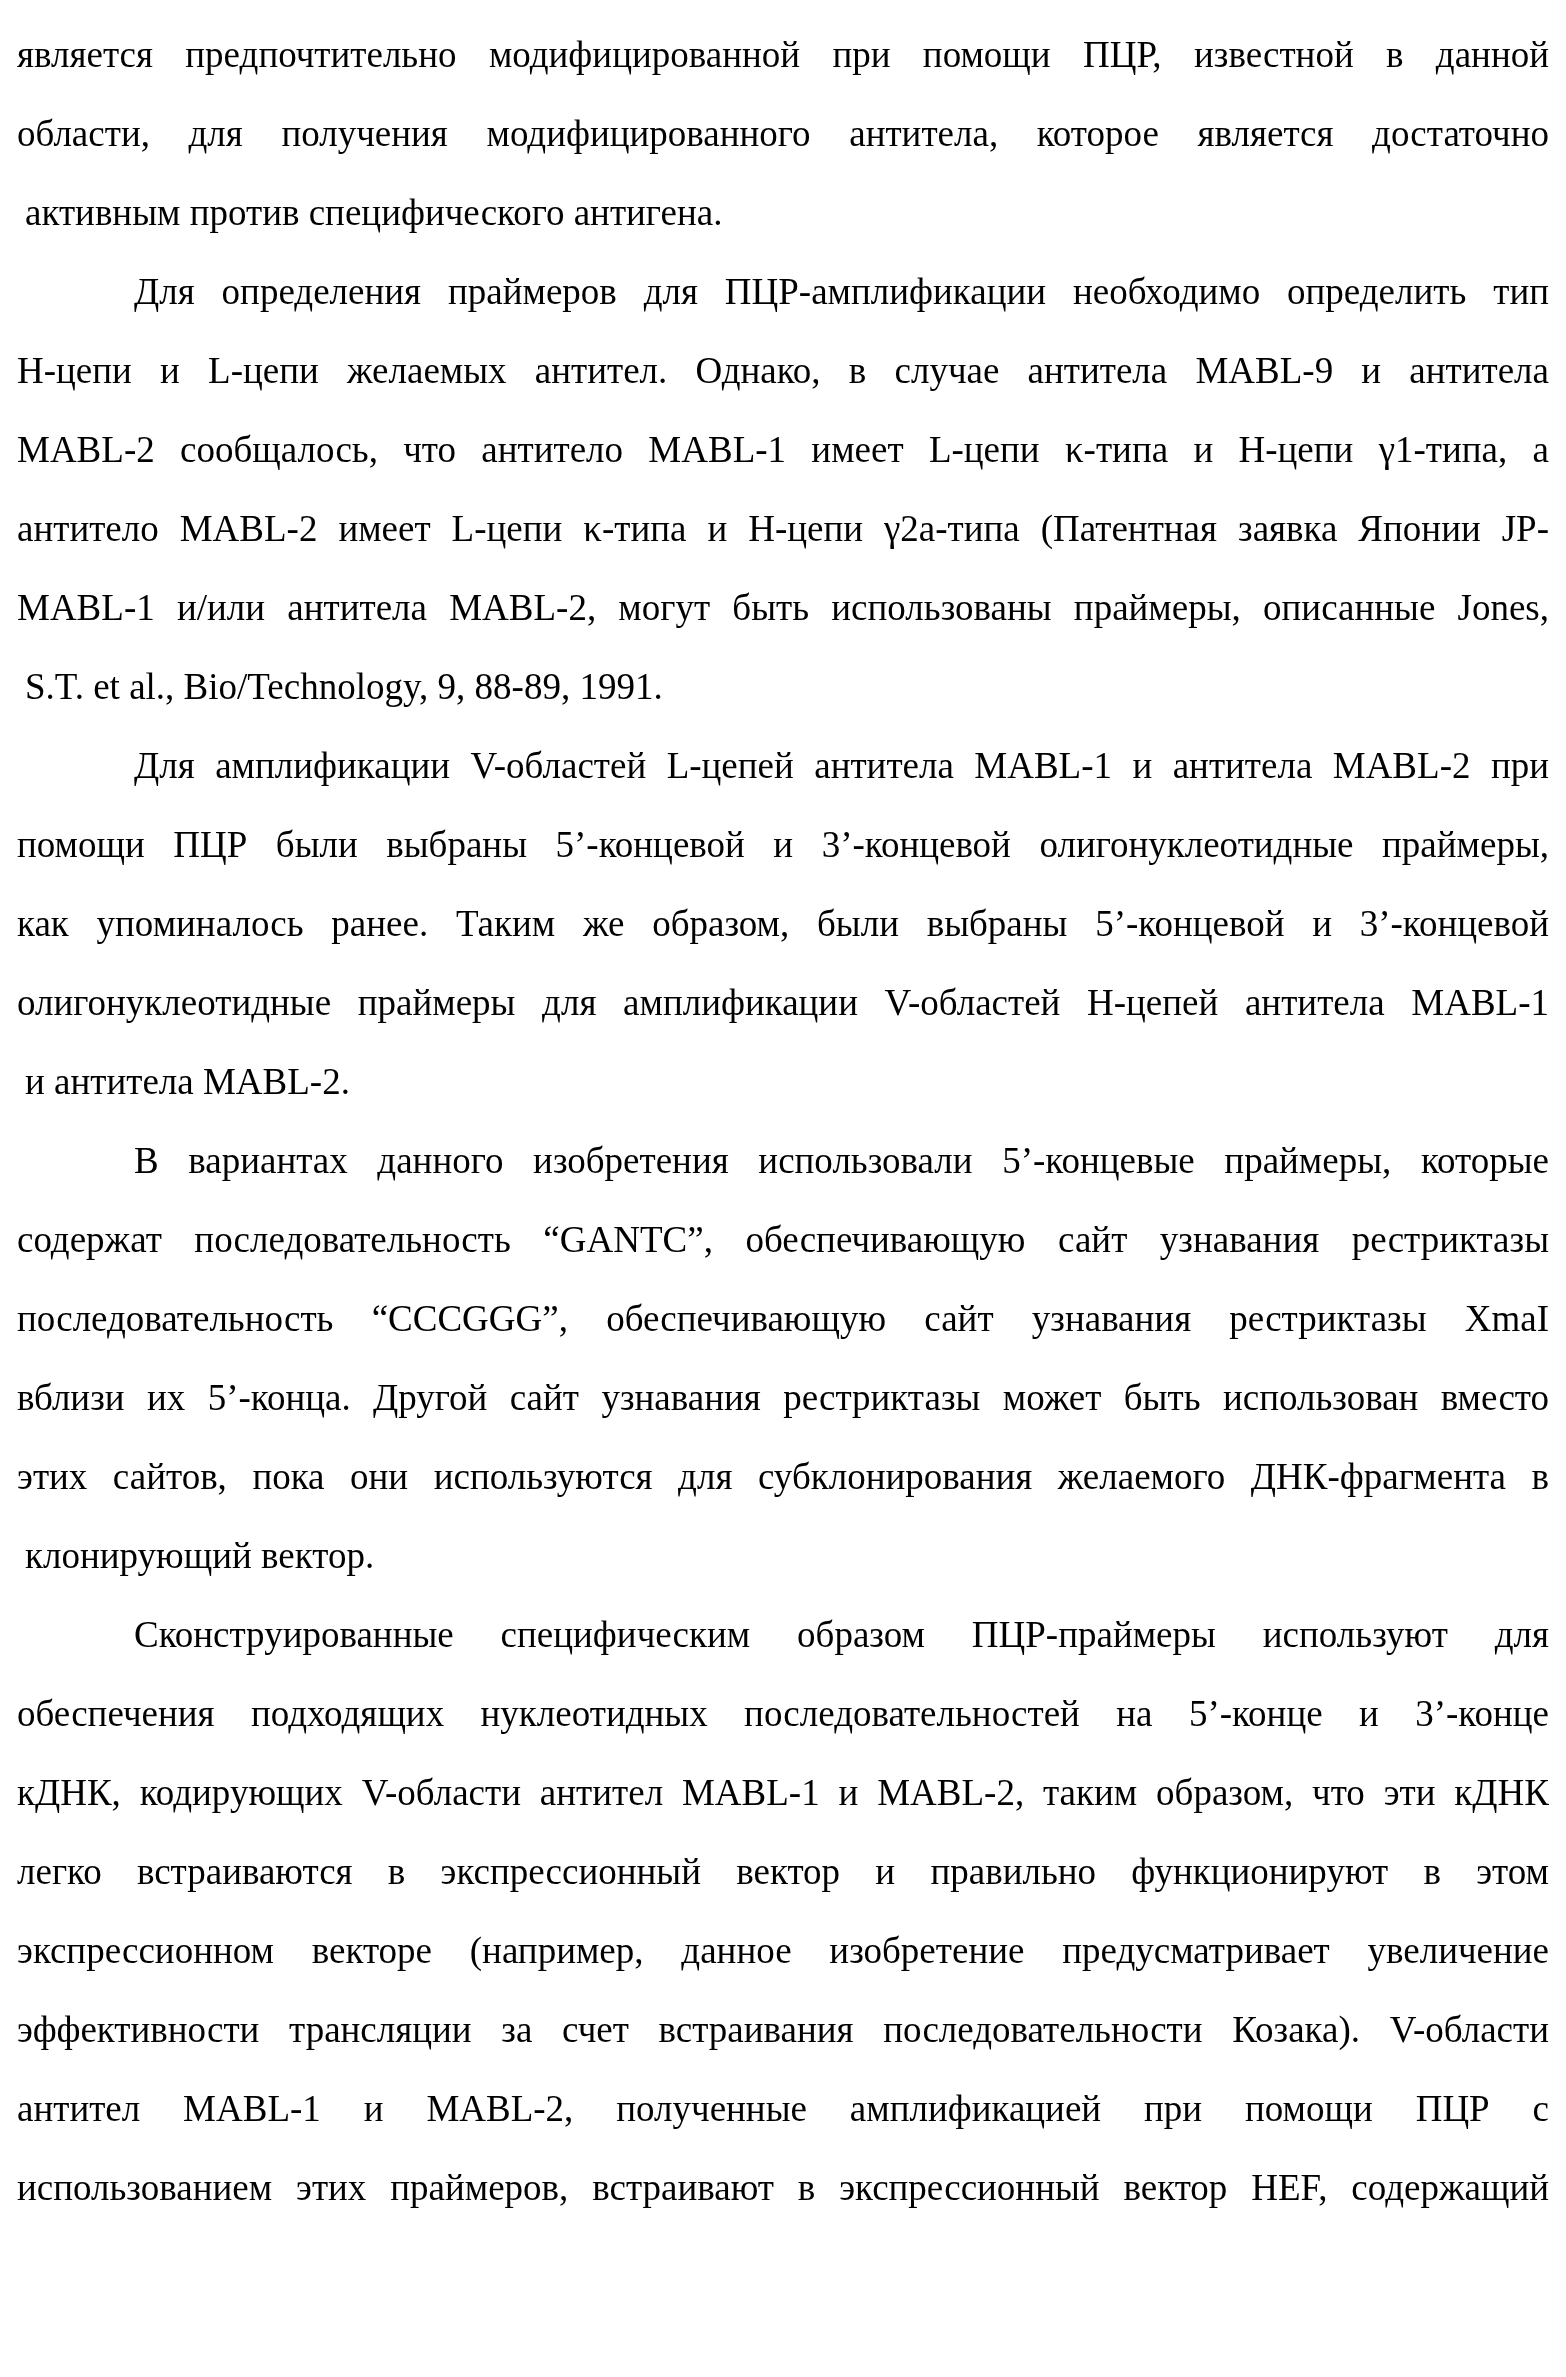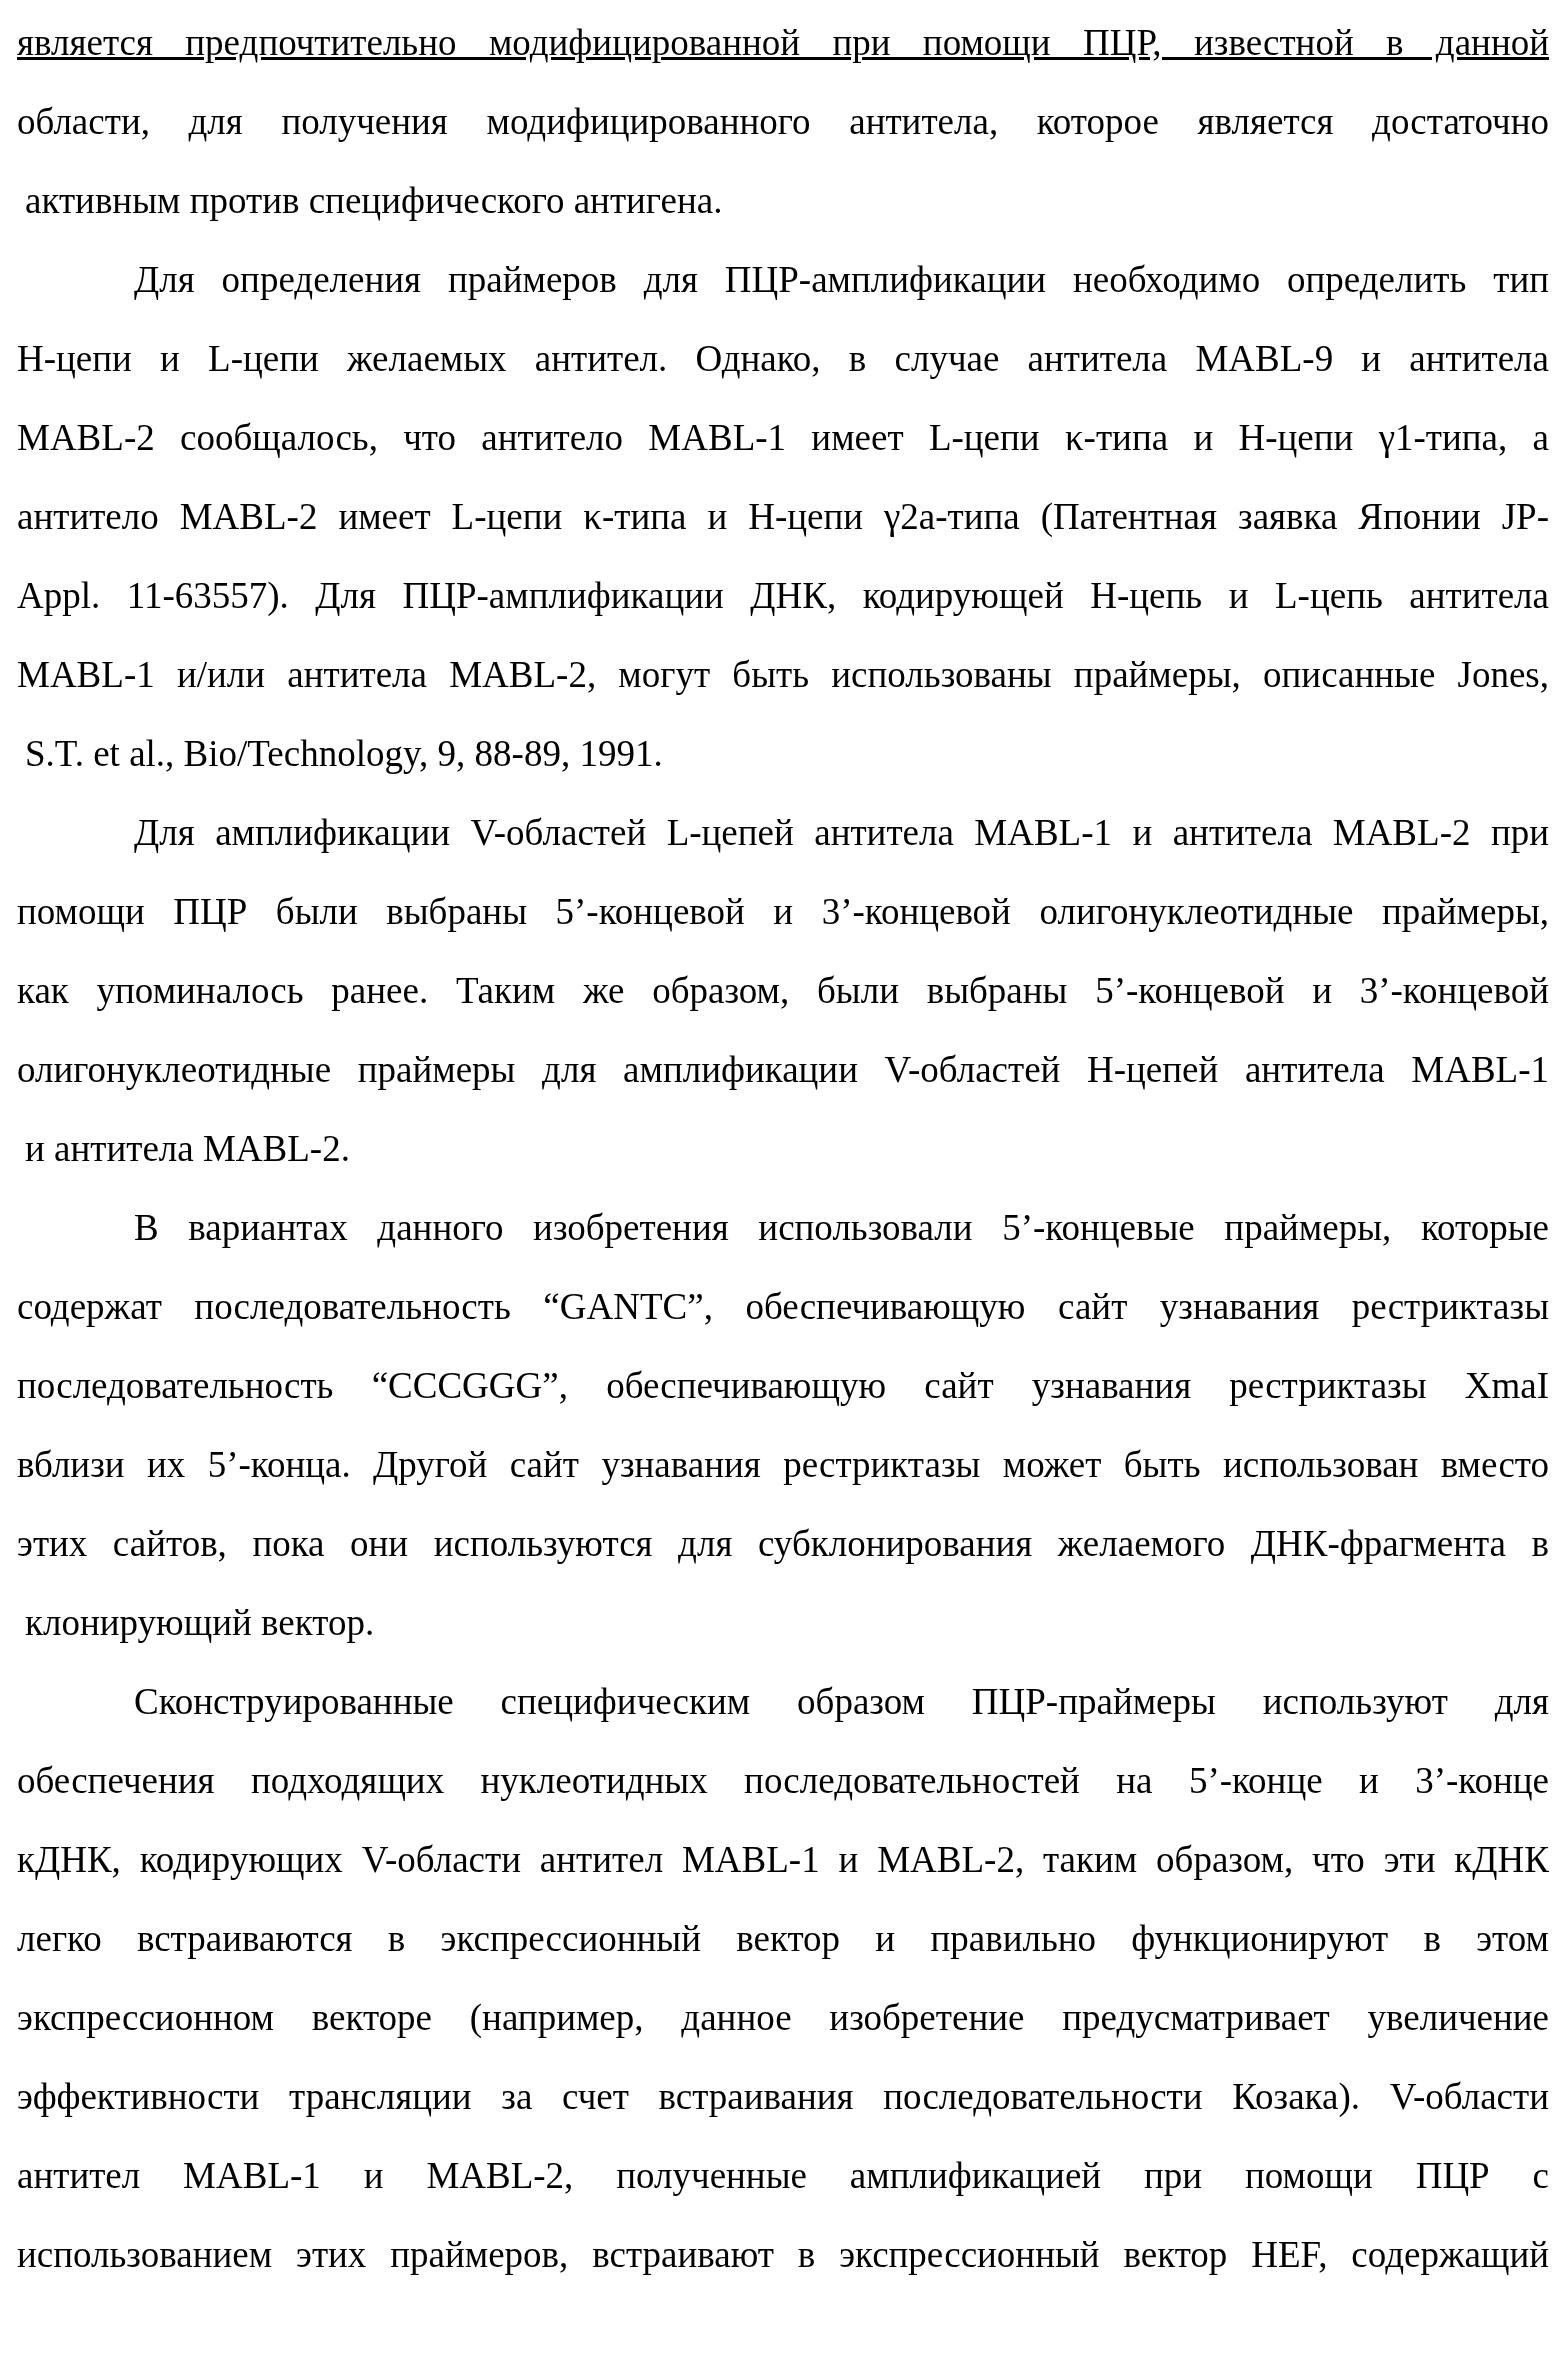--- a/index.html
+++ b/index.html
@@ -30,39 +30,38 @@
       text-align-last: justify;
       overflow: visible;
     }
     .line.first {
       padding-left: 117px;
     }
     .line.last {
       text-align-last: left;
       margin-left: 8px;
     }
-    .para-first-top { padding-top: 8px; text-decoration: underline; }
+    .para-first-top { padding-top: 20px; }
   </style>
 </head>
 <body>
 
 <div class="page">
 
   <div class="paragraph">
     <div class="line para-first-top">является предпочтительно модифицированной при помощи ПЦР, известной в данной</div>
     <div class="line">области, для получения модифицированного антитела, которое является достаточно</div>
     <div class="line last">активным против специфического антигена.</div>
   </div>
 
   <div class="paragraph">
     <div class="line first">Для определения праймеров для ПЦР-амплификации необходимо определить тип</div>
     <div class="line">H-цепи и L-цепи желаемых антител. Однако, в случае антитела MABL-9 и антитела</div>
     <div class="line">MABL-2 сообщалось, что антитело MABL-1 имеет L-цепи κ-типа и H-цепи γ1-типа, а</div>
     <div class="line">антитело MABL-2 имеет L-цепи κ-типа и H-цепи γ2a-типа (Патентная заявка Японии JP-</div>
-    <div class="line">Appl. 11-63557). Для ПЦР-амплификации ДНК, кодирующей H-цепь и L-цепь антитела</div>
     <div class="line">MABL-1 и/или антитела MABL-2, могут быть использованы праймеры, описанные Jones,</div>
     <div class="line last">S.T. et al., Bio/Technology, 9, 88-89, 1991.</div>
   </div>
 
   <div class="paragraph">
     <div class="line first">Для амплификации V-областей L-цепей антитела MABL-1 и антитела MABL-2 при</div>
     <div class="line">помощи ПЦР были выбраны 5’-концевой и 3’-концевой олигонуклеотидные праймеры,</div>
     <div class="line">как упоминалось ранее. Таким же образом, были выбраны 5’-концевой и 3’-концевой</div>
     <div class="line">олигонуклеотидные праймеры для амплификации V-областей H-цепей антитела MABL-1</div>
     <div class="line last">и антитела MABL-2.</div>

